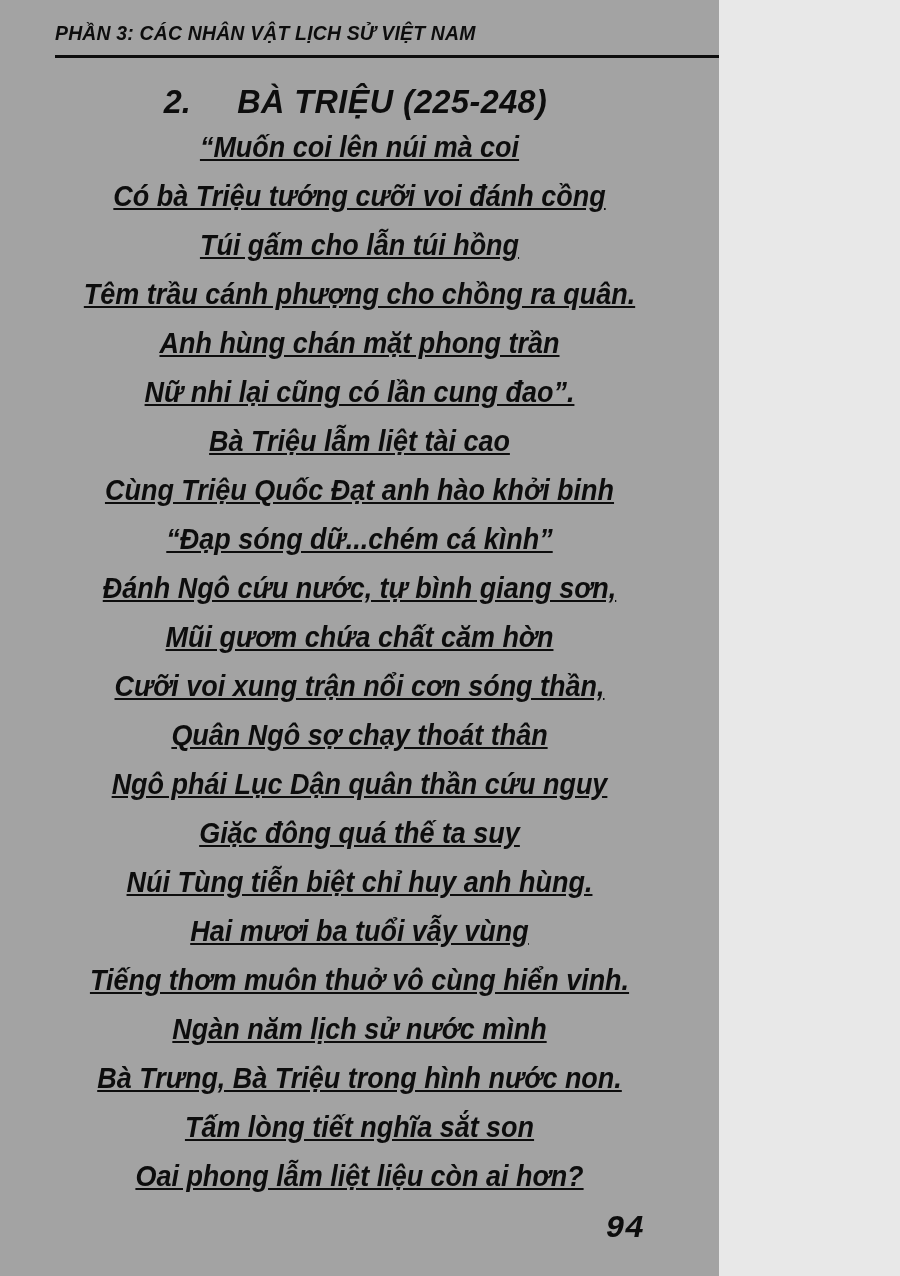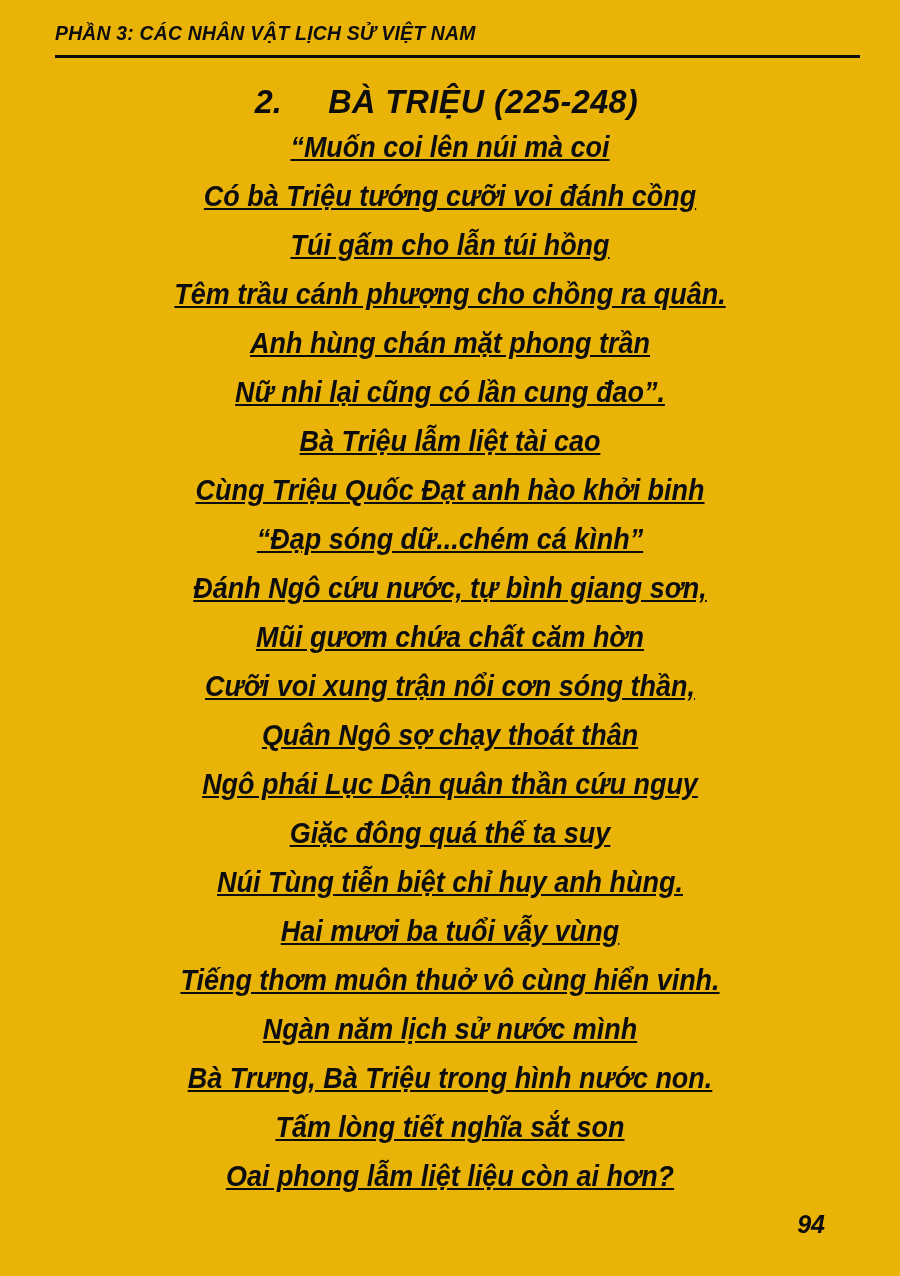--- a/index.html
+++ b/index.html
@@ -2,23 +2,23 @@
 <html><head>
 <meta charset="utf-8">
 <style>
   html, body {
     margin: 0;
     padding: 0;
     background: #e8e8e8;
   }
   .page {
     position: relative;
-    width: 900px;
+    width: 719px;
     height: 1276px;
-    background: #eab308;
+    background: #a3a3a3;
     overflow: hidden;
     font-family: "Liberation Sans", sans-serif;
     color: #0d0d0d;
   }
   .header-text {
     position: absolute;
     left: 55px;
     top: 22px;
     font-size: 20px;
     font-weight: bold;
@@ -72,22 +72,22 @@
     font-weight: bold;
     font-style: italic;
     white-space: nowrap;
     transform: scaleX(0.93);
     transform-origin: center;
   }
   .page-number {
     position: absolute;
     right: 75px;
     top: 1210px;
-    font-family: Liberation Sans, sans-serif;
-    font-size: 25px;
+    font-family: Liberation Mono, monospace;
+    font-size: 32px;
     font-weight: bold;
     font-style: italic;
     text-align: right;
   }
 </style>
 </head>
 <body>
 
 <div class="page">
 

